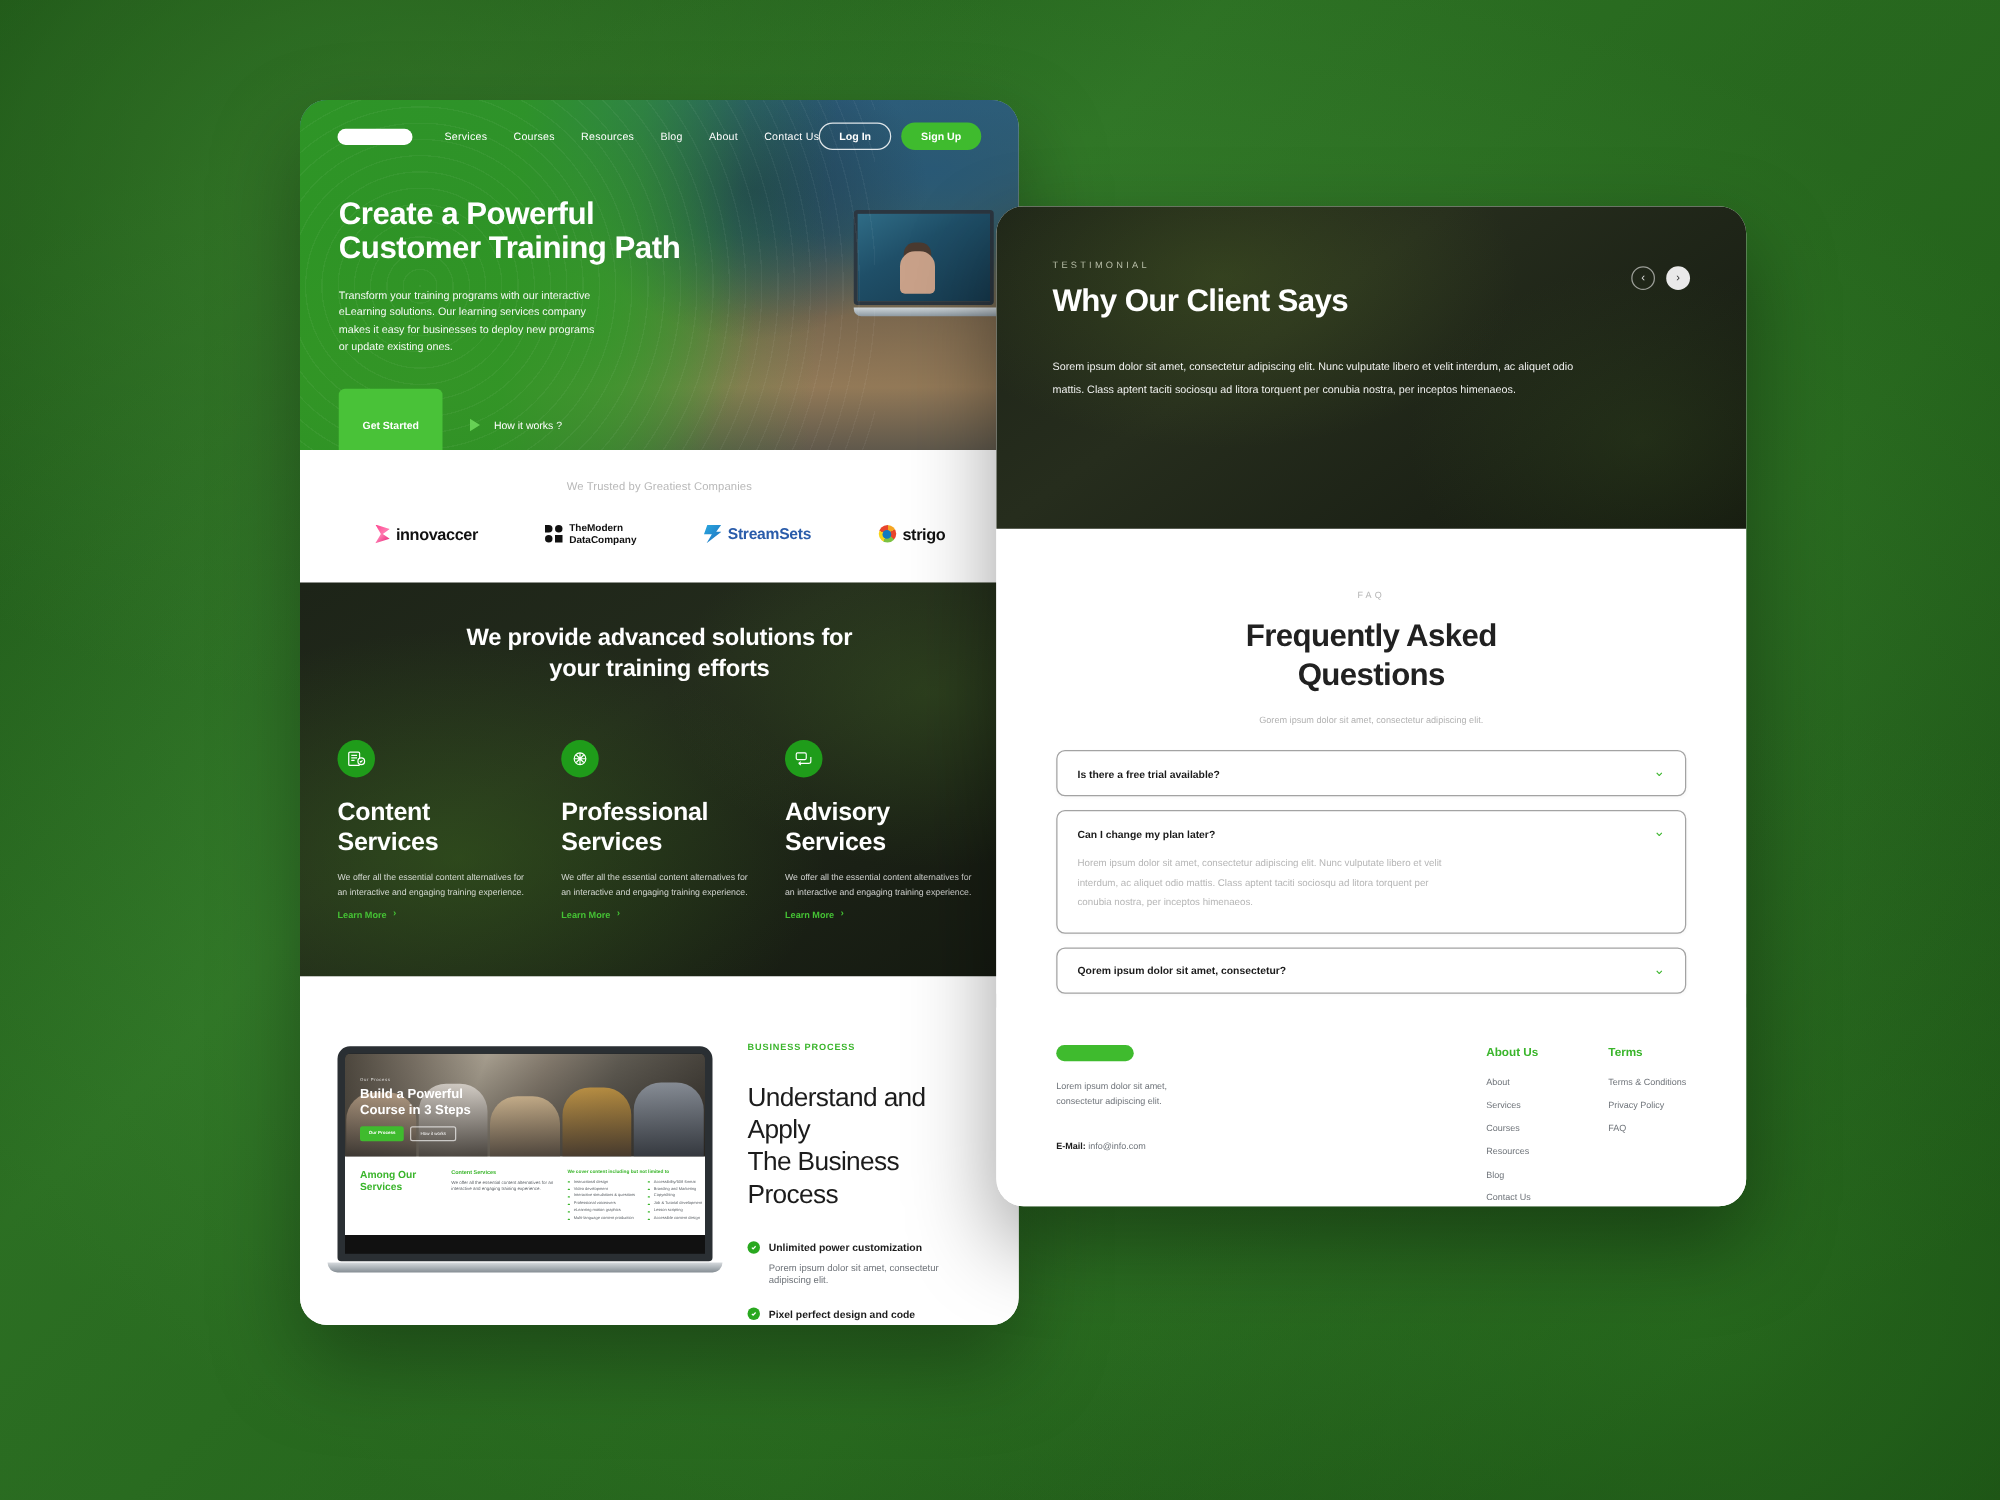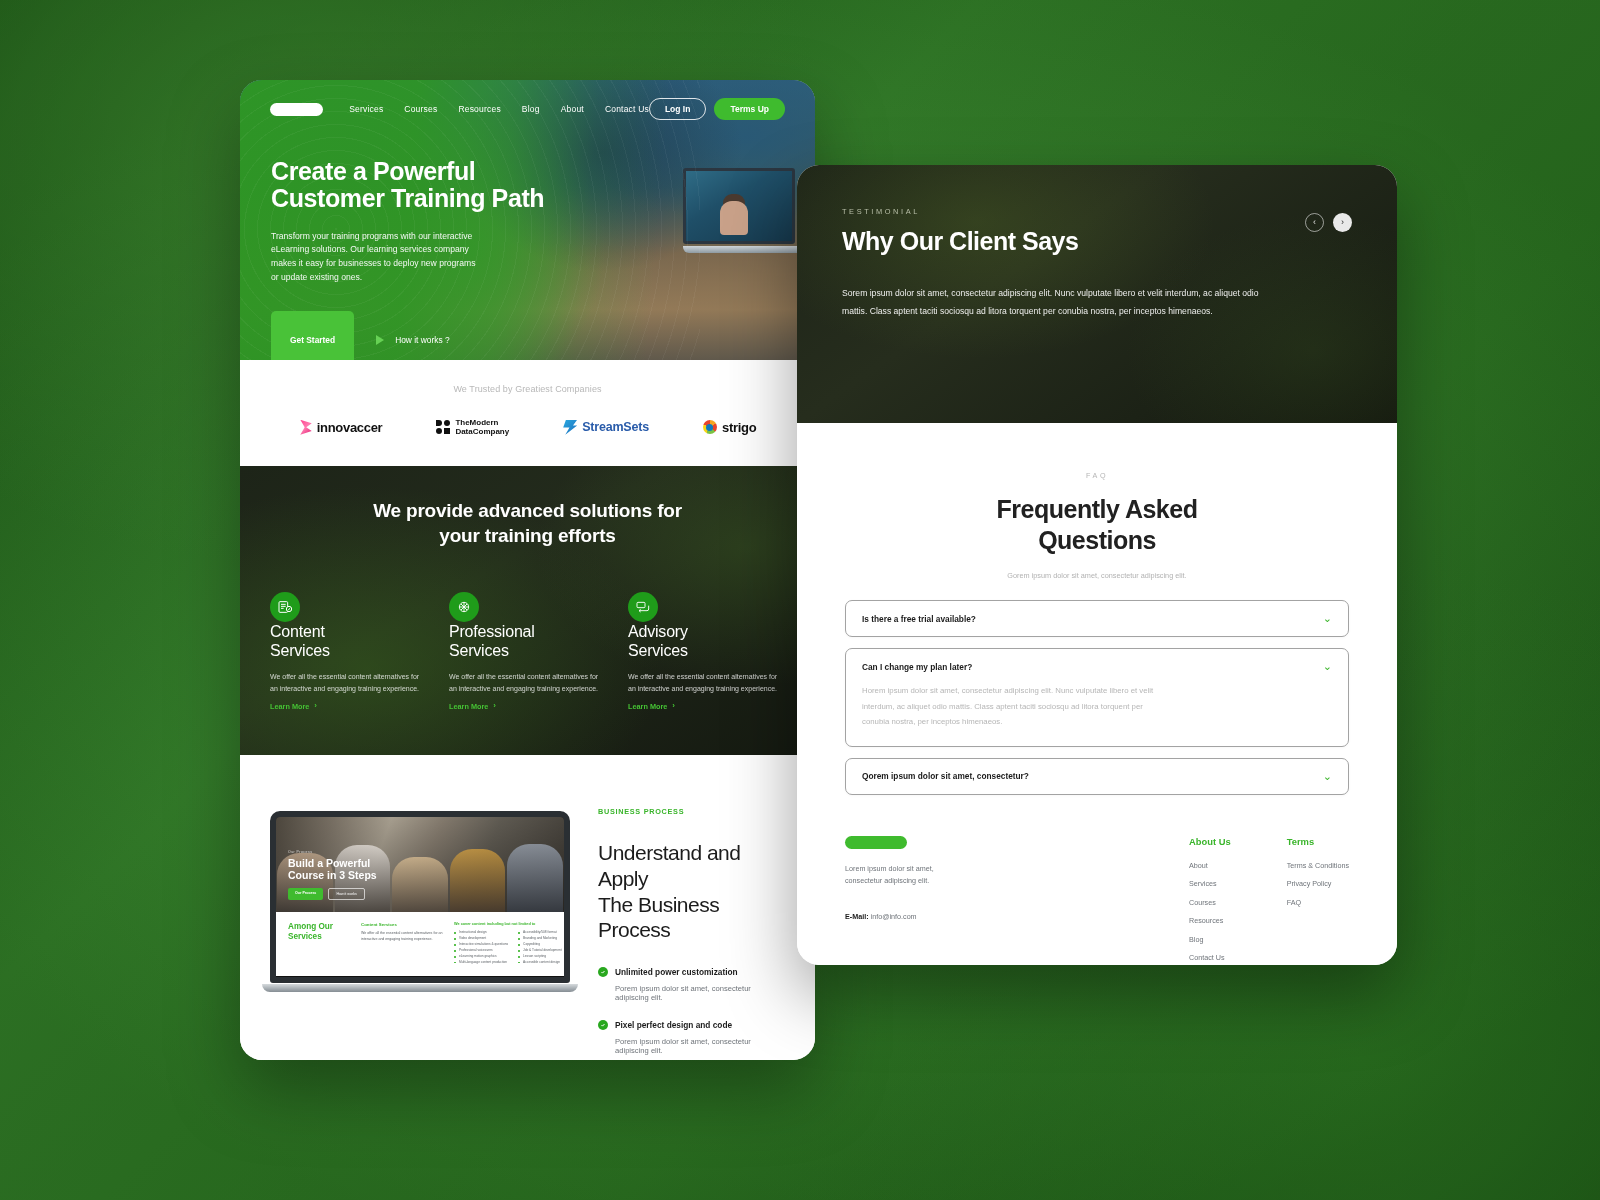--- a/index.html
+++ b/index.html
@@ -186,22 +186,22 @@
     line-height:1.32; letter-spacing:-.2px;
   }
   .svc-grid { display:grid; grid-template-columns: repeat(3,1fr); gap: 22px; margin-top: 43px; }
   .svc-icon {
     width: 30px; height: 30px; border-radius: 50%;
     background: #1f9c1a;
     display:flex; align-items:center; justify-content:center;
   }
   .svc-icon svg { width:16px; height:16px; }
   .svc-title {
-    color:#fff; font-size: 16px; font-weight: 400; line-height:1.2;
-    letter-spacing:-.2px;
+    color:#fff; font-size: 20px; font-weight: 700; line-height:1.2;
+    margin-top: 16px; letter-spacing:-.2px;
   }
   .svc-desc {
     color: rgba(255,255,255,0.78); font-size: 7px; line-height:1.72;
     margin-top: 11px;
   }
   .learn-more {
     display:inline-flex; align-items:center; gap:5px;
     color:#45c234; font-size:7.3px; font-weight:700; 
     text-decoration:none;
   }
@@ -212,21 +212,21 @@
     background:#fff; padding: 46px 30px 48px;
     display:flex; gap: 28px; align-items:flex-start;
   }
   .laptop-wrap { width: 300px; flex: none; padding-top: 10px; }
   .laptop-frame {
     border: 6px solid #2a2f33; border-radius: 10px 10px 3px 3px;
     background:#111; overflow:hidden; height: 172px;
     position:relative;
   }
   .lap-hero {
-    height: 95px; position:relative;
+    height: 82px; position:relative;
     background:
       linear-gradient(180deg, rgba(0,0,0,0.15), rgba(0,0,0,0.45)),
       linear-gradient(110deg,#5a5348 0%,#8d8375 18%,#c3b9a7 36%,#9a8f80 52%,#6f6a60 70%,#48433c 100%);
   }
   .lap-people { position:absolute; inset:0; display:flex; align-items:flex-end; }
   .lap-people span {
     flex:1; height: 62%; margin: 0 1px;
     border-radius: 22px 22px 0 0;
     background: linear-gradient(180deg, rgba(210,180,150,0.65), rgba(60,55,50,0.75));
   }
@@ -368,21 +368,21 @@
       <div class="nav-links">
         <a>Services</a>
         <a>Courses</a>
         <a>Resources</a>
         <a>Blog</a>
         <a>About</a>
         <a>Contact Us</a>
       </div>
       <div class="nav-actions">
         <button class="btn-login">Log In</button>
-        <button class="btn-signup">Terms Up</button>
+        <button class="btn-signup">Sign Up</button>
       </div>
     </nav>
 
     <div class="hero-body">
       <h1 class="hero-title">
         <span>Create a Powerful</span><br>
         <span>Customer Training Path</span>
       </h1>
       <p class="hero-sub">Transform your training programs with our interactive eLearning solutions. Our learning services company makes it easy for businesses to deploy new programs or update existing ones.</p>
       <div class="hero-cta-row">

